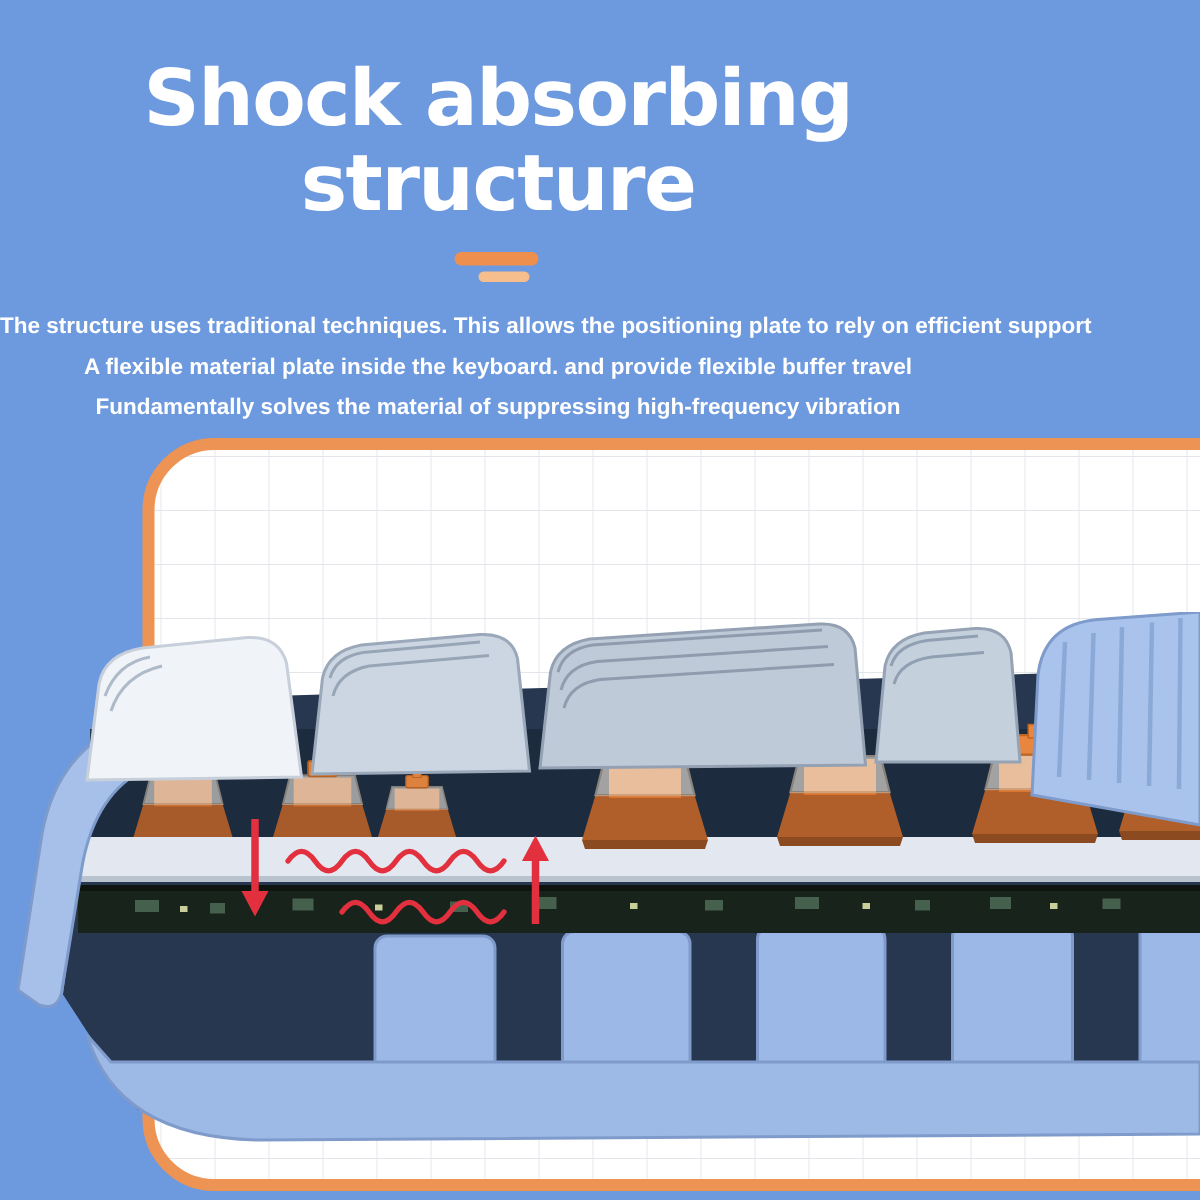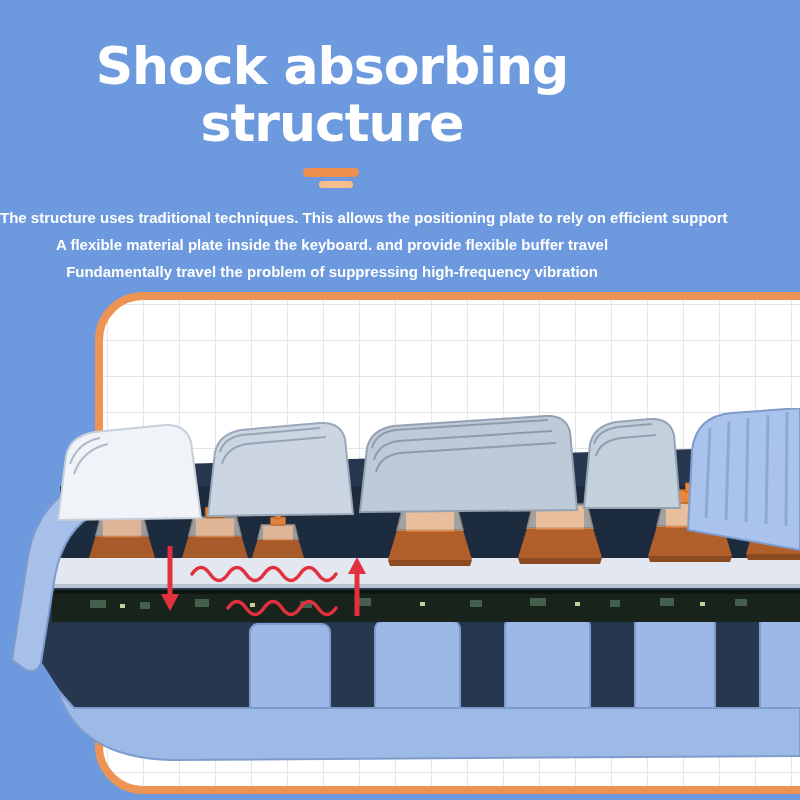--- a/index.html
+++ b/index.html
@@ -43,21 +43,21 @@
 
 <div class="header">
   <div class="title">Shock absorbing structure</div>
   <div class="divider">
     <div class="bar1"></div>
     <div class="bar2"></div>
   </div>
   <div class="desc">
     <div>The structure uses traditional techniques. This allows the positioning plate to rely on efficient support</div>
     <div>A flexible material plate inside the keyboard. and provide flexible buffer travel</div>
-    <div>Fundamentally travel the problem of suppressing high-frequency vibration</div>
+    <div>Fundamentally solves the material of suppressing high-frequency vibration</div>
   </div>
 </div>
 
 <div class="panel"></div>
 
 <svg class="illustration" viewBox="0 0 800 372">
   <defs>
     <g id="switch">
 
       <path d="M-42,0 L42,0 L33,-30 L-33,-30 Z" fill="#B05E2A"></path>

